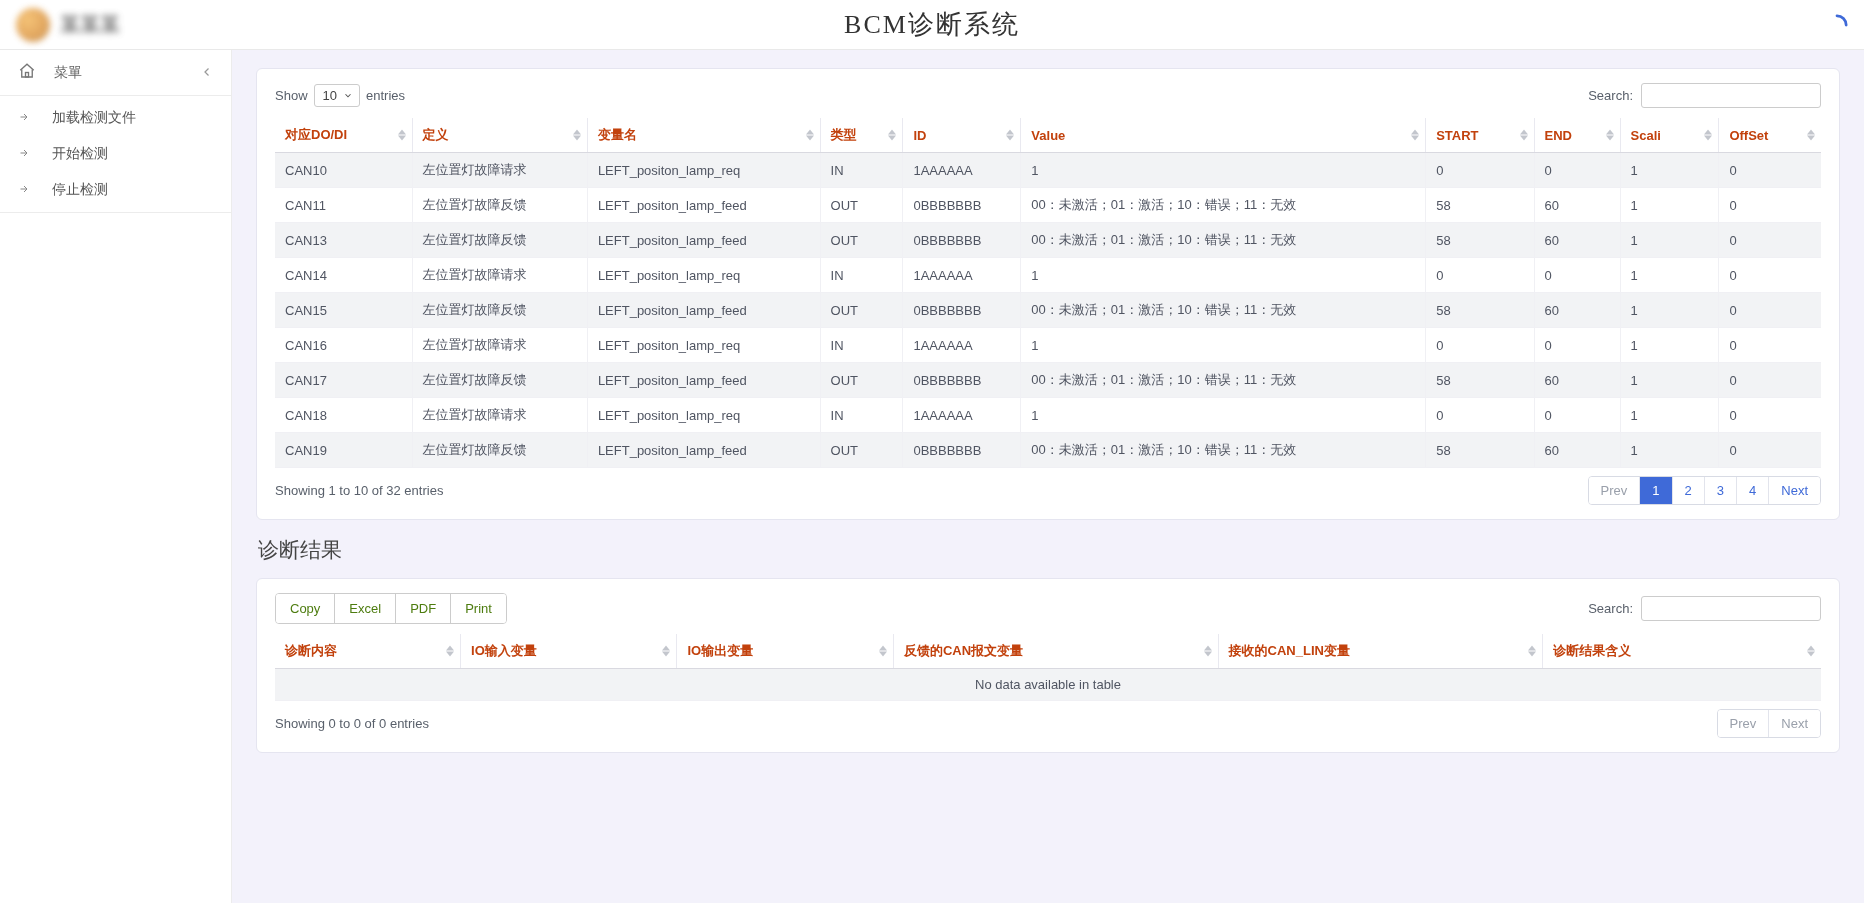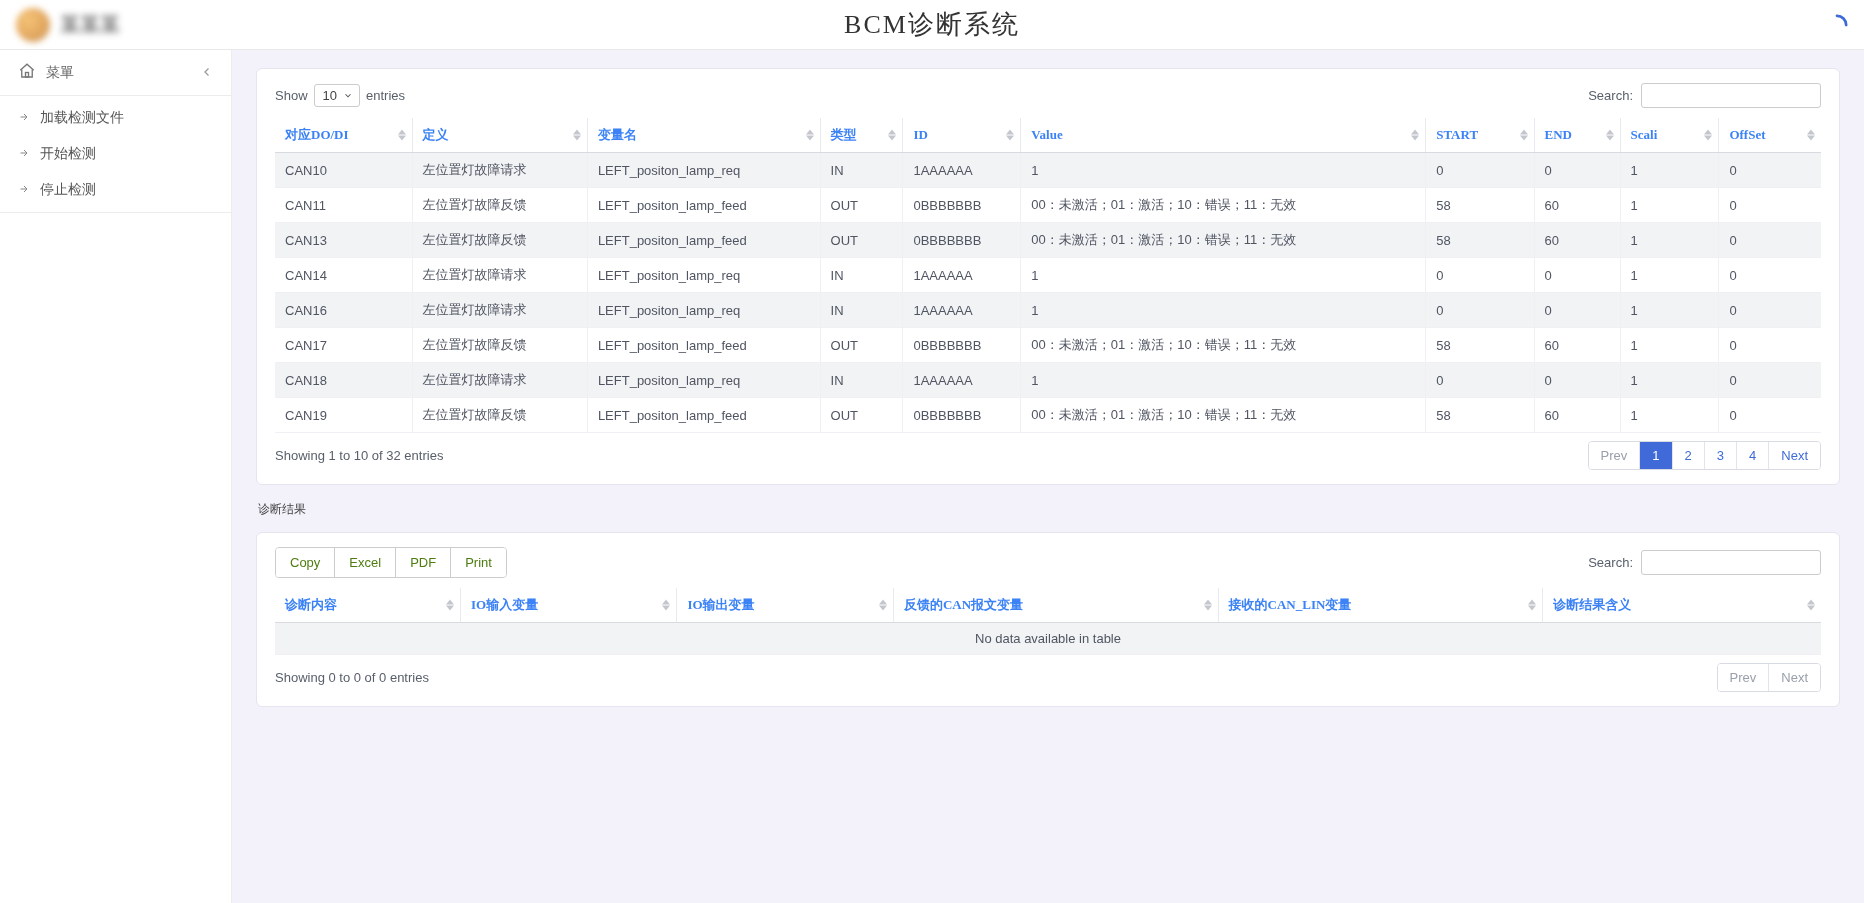--- a/index.html
+++ b/index.html
@@ -68,42 +68,42 @@
   .menu-header {
     display: flex;
     align-items: center;
     justify-content: space-between;
     padding: 12px 18px;
     color: #666;
     font-size: 14px;
     border-bottom: 1px solid #ececec;
   }
   .menu-header-left {
-    display: flex; align-items: center; gap: 10px;
+    display: flex; align-items: center; gap: 18px;
   }
   .menu-items { padding: 4px 0; border-bottom: 1px solid #ececec; }
   .menu-item {
-    display: flex; align-items: center; gap: 10px;
+    display: flex; align-items: center; gap: 22px;
     padding: 9px 18px;
     color: #555;
     cursor: pointer;
     font-size: 14px;
   }
   .arrow-right-icon { color: #888; }
 
   
   .panel {
     background: #fff;
     border: 1px solid #e5e5f0;
     border-radius: 6px;
     padding: 14px 18px;
     margin-bottom: 16px;
   }
   .section-title {
-    font-size: 12px;
+    font-size: 21px;
     color: #444;
     margin: 4px 0 14px 2px;
   }
 
   
   .dt-top {
     display: flex;
     align-items: center;
     justify-content: space-between;
     margin-bottom: 10px;
@@ -141,30 +141,29 @@
   
   table.data {
     width: 100%;
     border-collapse: collapse;
     table-layout: fixed;
   }
   table.data th {
     text-align: left;
     font-weight: 700;
     font-size: 13px;
-    color: #3b82f6;
+    color: #c2410c;
     padding: 8px 10px;
     border-bottom: 1px solid #d9d9e0;
     border-right: 1px solid #e9e9f0;
     background: #fff;
     position: relative;
     white-space: nowrap;
     overflow: hidden;
     text-overflow: ellipsis;
-    font-family: Liberation Serif, serif;
   }
   table.data th:last-child, table.data td:last-child { border-right: none; }
   table.data td {
     padding: 8px 10px;
     border-right: 1px solid #f0f0f4;
     border-bottom: 1px solid #f0f0f4;
     font-size: 13px;
     color: #505562;
     white-space: nowrap;
     overflow: hidden;
@@ -465,20 +464,32 @@
               <td>LEFT_positon_lamp_req</td>
               <td>IN</td>
               <td>1AAAAAA</td>
               <td>1</td>
               <td>0</td>
               <td>0</td>
               <td>1</td>
               <td>0</td>
             </tr>
             <tr>
+              <td>CAN15</td>
+              <td>左位置灯故障反馈</td>
+              <td>LEFT_positon_lamp_feed</td>
+              <td>OUT</td>
+              <td>0BBBBBBB</td>
+              <td>00：未激活；01：激活；10：错误；11：无效</td>
+              <td>58</td>
+              <td>60</td>
+              <td>1</td>
+              <td>0</td>
+            </tr>
+            <tr>
               <td>CAN16</td>
               <td>左位置灯故障请求</td>
               <td>LEFT_positon_lamp_req</td>
               <td>IN</td>
               <td>1AAAAAA</td>
               <td>1</td>
               <td>0</td>
               <td>0</td>
               <td>1</td>
               <td>0</td>

